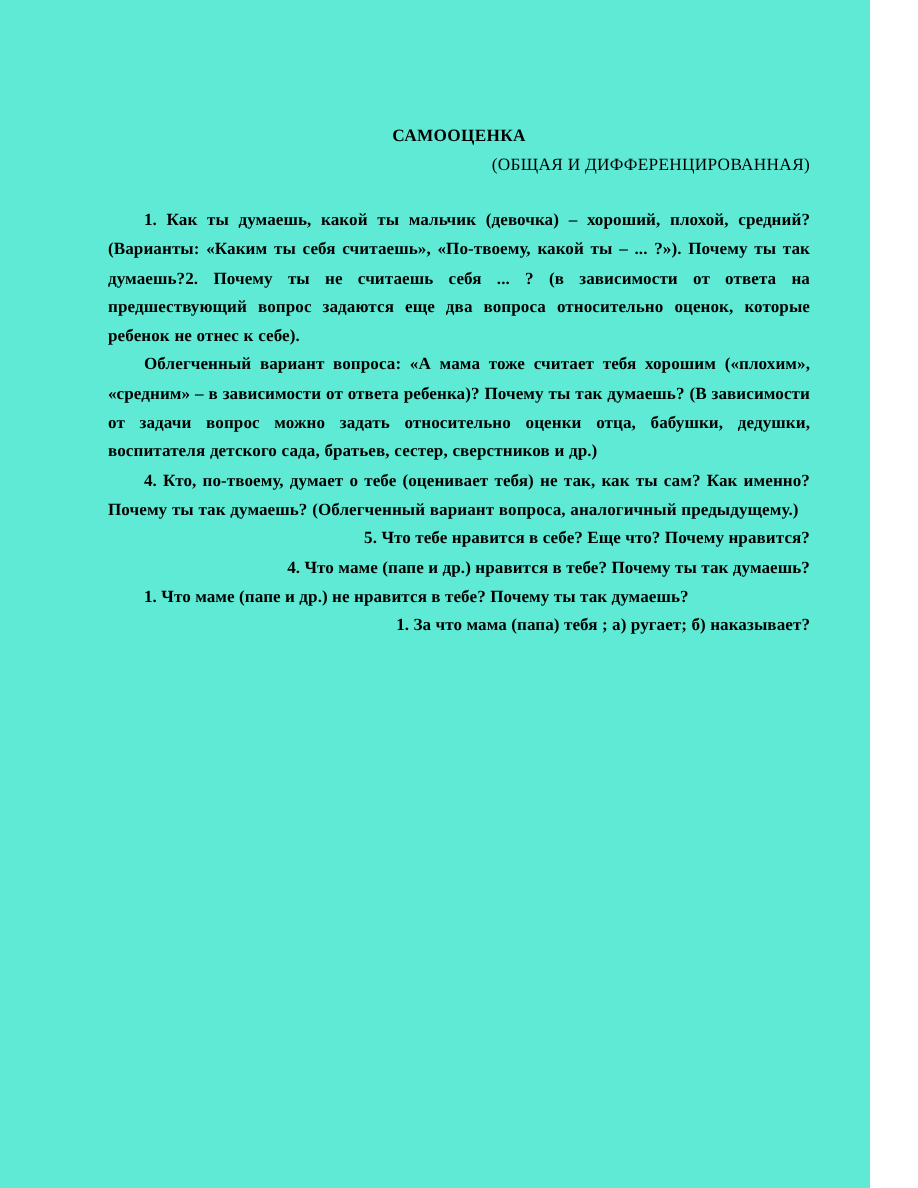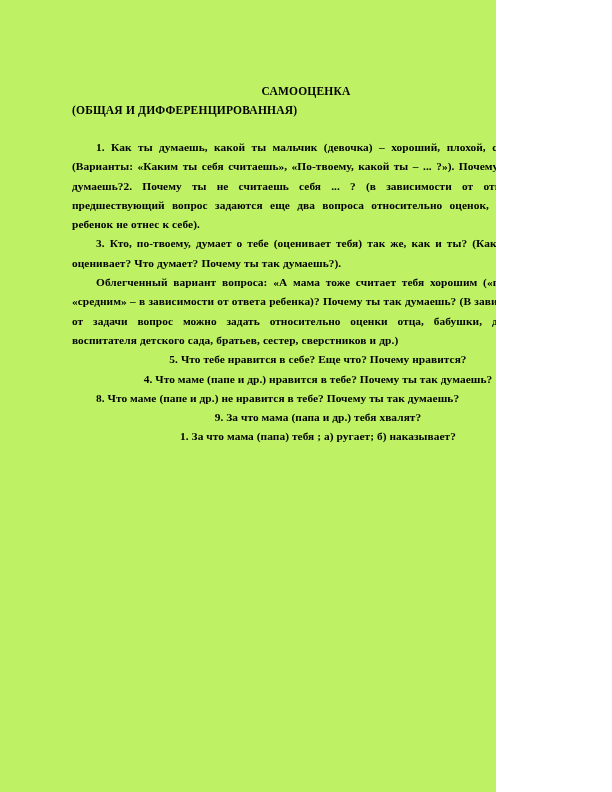--- a/index.html
+++ b/index.html
@@ -2,44 +2,44 @@
 <html><head>
 <meta charset="utf-8">
 <style>
   html, body {
     margin: 0;
     padding: 0;
     background: #ffffff;
   }
   .page {
     position: relative;
-    width: 496px;
+    width: 580px;
     height: 792px;
-    background: #bef264;
+    background: #5eead4;
     overflow: hidden;
     font-family: "Liberation Serif", "DejaVu Serif", serif;
     color: #000000;
   }
   .content {
     position: absolute;
     left: 72px;
     top: 82px;
     width: 468px;
   }
   .doc-title {
     text-align: center;
     font-weight: bold;
     font-size: 11.5px;
     line-height: 19px;
     letter-spacing: 0.2px;
     margin: 0;
   }
   .doc-subtitle {
-    text-align: left;
-    font-weight: bold;
+    text-align: right;
+    font-weight: normal;
     font-size: 11.5px;
     line-height: 19px;
     letter-spacing: 0.2px;
     margin: 0;
   }
   .body-block {
     margin-top: 18px;
   }
   p.para {
     margin: 0;
@@ -59,48 +59,47 @@
   p.item {
     margin: 0;
     font-weight: bold;
     font-size: 11.4px;
     line-height: 19.3px;
     text-align: justify;
     text-indent: 24px;
     letter-spacing: 0.05px;
   }
   p.item.short {
-    text-align: center;
+    text-align: right;
   }
 </style>
 </head>
 <body>
 
 <div class="page">
   <div class="content">
 
     <div class="doc-title">САМООЦЕНКА</div>
 
     <div class="doc-subtitle">(ОБЩАЯ И ДИФФЕРЕНЦИРОВАННАЯ)</div>
 
     <div class="body-block">
 
       <p class="para">1. Как ты думаешь, какой ты мальчик (девочка) – хороший, плохой, средний? (Варианты: «Каким ты себя считаешь», «По-твоему, какой ты –  ... ?»). Почему ты так думаешь?2.  Почему ты не считаешь себя ... ? (в зависимости от ответа на предшествующий вопрос задаются еще два вопроса относительно оценок, которые ребенок не отнес к себе).</p>
 
-      <p class="para last-line-left">3.  Кто, по-твоему, думает о тебе (оценивает тебя)  так же,  как  и ты?  (Как именно оценивает? Что думает? Почему ты так думаешь?).</p>
 
       <p class="para last-line-left">Облегченный вариант вопроса: «А мама тоже считает тебя  хорошим («плохим», «средним» –  в зависимости от ответа ребенка)? Почему ты так думаешь? (В зависимости от задачи вопрос можно задать относительно оценки отца, бабушки, дедушки, воспитателя детского сада, братьев, сестер, сверстников и др.)</p>
 
+      <p class="para last-line-left">4. Кто, по-твоему, думает о тебе (оценивает тебя) не так, как ты сам? Как именно? Почему ты так думаешь? (Облегченный вариант вопроса, аналогичный предыдущему.)</p>
 
       <p class="item short">5.  Что тебе нравится в себе? Еще что? Почему нравится?</p>
 
 
       <p class="item short">4.  Что маме (папе и др.) нравится в тебе? Почему ты так думаешь?</p>
 
-      <p class="item last-line-left">8.    Что  маме  (папе  и  др.)  не  нравится  в  тебе?  Почему  ты  так думаешь?</p>
+      <p class="item last-line-left">1.    Что  маме  (папе  и  др.)  не  нравится  в  тебе?  Почему  ты  так думаешь?</p>
 
-      <p class="item short">9. За что мама (папа и др.) тебя хвалят?</p>
 
       <p class="item short">1. За что мама (папа) тебя ; а) ругает; б) наказывает?</p>
 
     </div>
   </div>
 </div>
 
 </body></html>

